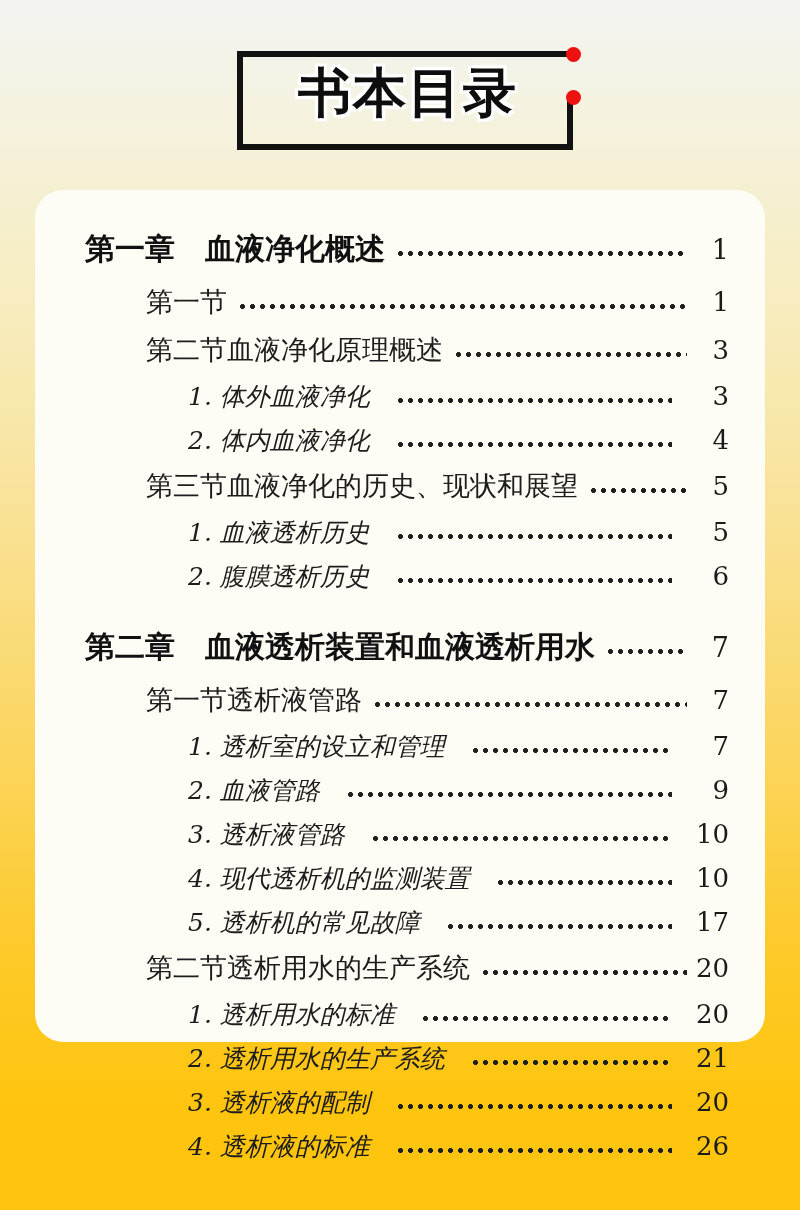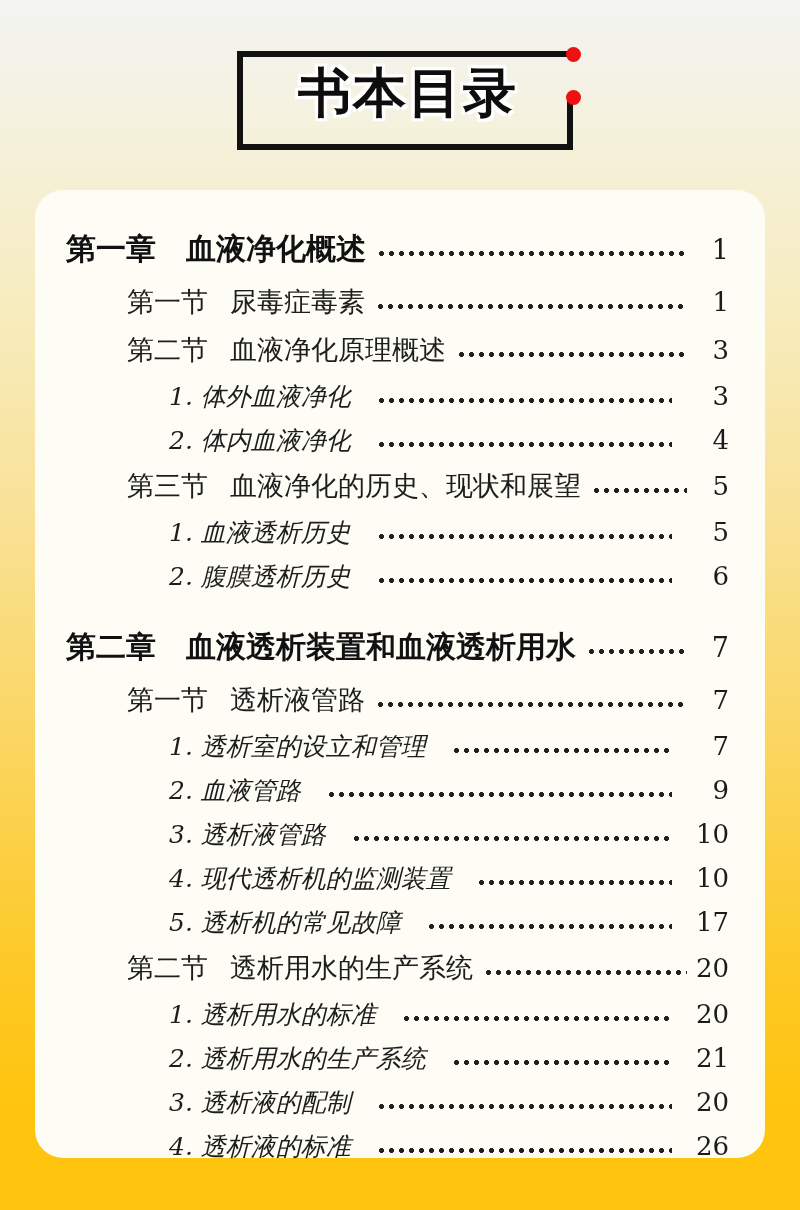--- a/index.html
+++ b/index.html
@@ -70,25 +70,25 @@
       0 0 7px #ffffff;
     white-space: nowrap;
   }
 
   
   .card {
     position: absolute;
     left: 35px;
     top: 190px;
     width: 730px;
-    height: 968px;
+    height: 852px;
     box-sizing: border-box;
     background: #fdfcf5;
     border-radius: 28px;
-    padding: 30px 36px 14px 31px;
+    padding: 30px 36px 14px 50px;
   }
 
   .row {
     display: flex;
     align-items: center;
     height: 44px;
     font-family: "DejaVu Serif", serif;
     font-size: 25px;
     color: #1d1d1d;
     font-style: italic;
@@ -105,21 +105,21 @@
     font-family: "DejaVu Sans", sans-serif;
     font-size: 30px;
     font-weight: bold;
     color: #111111;
     font-style: normal;
   }
   .row.chapter.gap-before { margin-top: 20px; }
 
   .row .label { white-space: nowrap; }
   .row.chapter .label { margin-right: 30px; }
-  .row.section .label { margin-right: 22px; }
+  .row.section .label { }
   .row .entry-title { white-space: nowrap; text-align: right; }
 
   .leader {
     flex: 1;
     height: 7px;
     margin: 0 8px 0 12px;
     position: relative;
     top: 4px;
     background-image: radial-gradient(circle at 3.5px 3.5px, #1f1f1f 2.2px, rgba(0,0,0,0) 2.8px);
     background-size: 10px 7px;
@@ -152,21 +152,20 @@
   <div class="card">
     <div id="toc-list">
         <div class="row chapter">
           <span class="label">第一章</span>
           <span class="entry-title">血液净化概述</span>
           <span class="leader"></span>
           <span class="page-num">1</span>
         </div>
         <div class="row section">
           <span class="label">第一节</span>
-          <span class="entry-title">尿毒症毒素</span>
           <span class="leader"></span>
           <span class="page-num">1</span>
         </div>
         <div class="row section">
           <span class="label">第二节</span>
           <span class="entry-title">血液净化原理概述</span>
           <span class="leader"></span>
           <span class="page-num">3</span>
         </div>
         <div class="row item">

